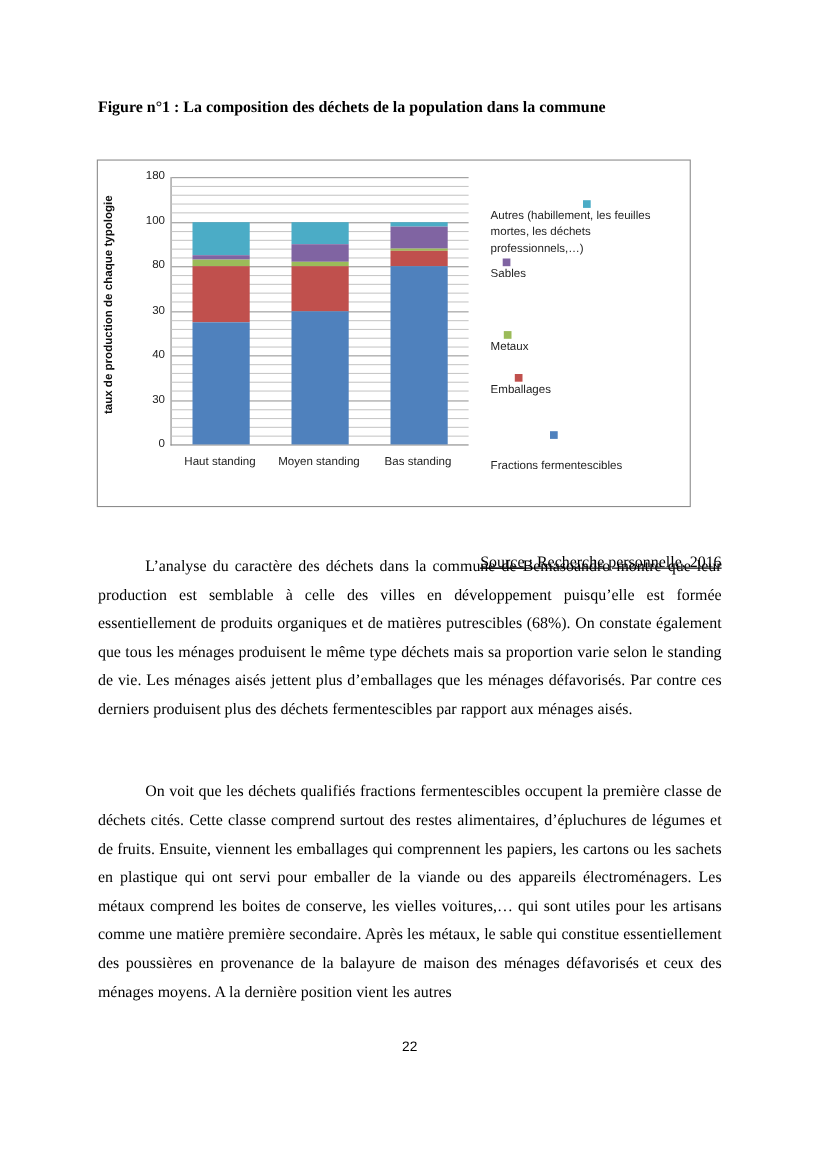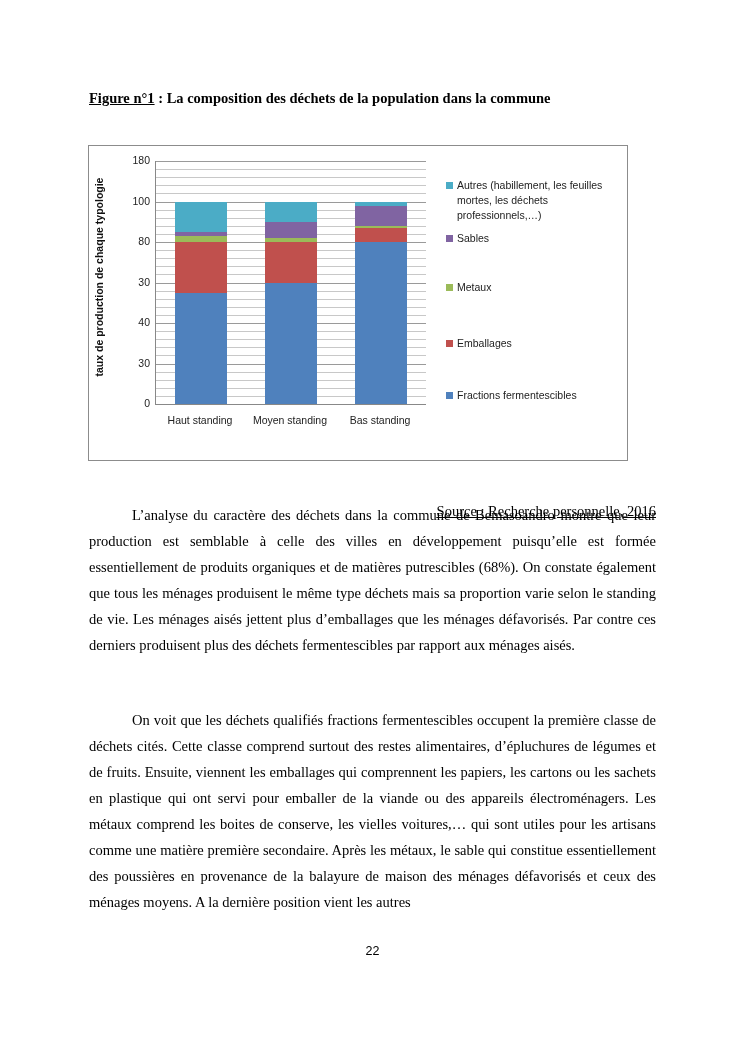--- a/index.html
+++ b/index.html
@@ -1,30 +1,30 @@
 <!DOCTYPE html>
 <html><head>
 <meta charset="utf-8">
 <style>
   html,body{margin:0;padding:0;background:#fff;}
   body{width:745px;height:1053px;position:relative;font-family:"Liberation Serif",serif;color:#000;overflow:hidden;}
   .fig-title{position:absolute;left:89px;top:90px;font-size:14.5px;font-weight:bold;}
-  .fig-title .u{text-decoration:underline;}
+  .fig-title .u{}
   .chart-box{position:absolute;left:88px;top:145px;width:540px;height:316px;border:1px solid #8c8c8c;box-sizing:border-box;font-family:"Liberation Sans",sans-serif;}
   .plot{position:absolute;left:66px;top:15px;width:270px;height:243px;border-left:1px solid #888;border-bottom:1px solid #888;}
   .gl{position:absolute;left:0;right:0;height:0;border-top:1px solid #c8c8c8;}
   .gl.major{border-top-color:#9a9a9a;}
   .ytick{position:absolute;left:-40px;width:34px;text-align:right;font-size:10.5px;color:#222;}
   .bar{position:absolute;bottom:0;width:52px;display:flex;flex-direction:column-reverse;}
   .seg{width:100%;}
   .xtick{position:absolute;top:268px;font-size:10.5px;color:#222;text-align:center;width:110px;}
   .xlabel{position:absolute;top:287px;left:0;width:402px;text-align:center;font-size:10.5px;font-weight:bold;color:#111;}
   .ylabel{position:absolute;left:-110px;top:125px;width:240px;text-align:center;transform:rotate(-90deg);font-size:10.5px;font-weight:bold;color:#111;}
   .legend{position:absolute;left:357px;top:30px;width:178px;font-size:10.5px;color:#222;}
-  .leg{position:absolute;left:0;display:flex;align-items:flex-start;line-height:15px;}
+  .leg{position:absolute;left:0;display:flex;align-items:center;line-height:15px;flex-direction:column;}
   .sw{width:7px;height:7px;margin:4px 4px 0 0;flex:0 0 7px;}
   .source{position:absolute;right:89px;top:503px;font-size:14.5px;text-decoration:underline;}
   .source .u{text-decoration:underline;}
   .para{position:absolute;left:89px;width:567px;font-size:14.5px;line-height:26px;text-align:justify;}
   .para p{margin:0;text-indent:43px;}
   .pnum{position:absolute;left:0;width:745px;top:944px;text-align:center;font-size:12.5px;font-family:"Liberation Sans",sans-serif;}
 </style>
 </head>
 <body>
 
@@ -99,29 +99,29 @@
     </div>
   <div class="legend" id="legend">
       <div class="leg" style="top: 2px;">
         <span class="sw" style="background: rgb(75, 172, 198);"></span>
         <span>Autres (habillement, les feuilles mortes, les déchets professionnels,…)</span>
       </div>
       <div class="leg" style="top: 55px;">
         <span class="sw" style="background: rgb(128, 100, 162);"></span>
         <span>Sables</span>
       </div>
-      <div class="leg" style="top: 104px;">
+      <div class="leg" style="top: 121px;">
         <span class="sw" style="background: rgb(155, 187, 89);"></span>
         <span>Metaux</span>
       </div>
       <div class="leg" style="top: 160px;">
         <span class="sw" style="background: rgb(192, 80, 77);"></span>
         <span>Emballages</span>
       </div>
-      <div class="leg" style="top: 212px;">
+      <div class="leg" style="top: 212px; gap: 17px;">
         <span class="sw" style="background: rgb(79, 129, 189);"></span>
         <span>Fractions fermentescibles</span>
       </div>
     </div>
 </div>
 
 <div class="source"><span class="u">Source</span><span> : Recherche personnelle, 2016</span></div>
 
 <div class="para" style="top:502px;">
     <p>L’analyse du caractère des déchets dans la commune de Bemasoandro montre que leur production est semblable à celle des villes en développement puisqu’elle est formée essentiellement de produits organiques et de matières putrescibles (68%). On constate également que tous les ménages produisent le même type déchets mais sa proportion varie selon le standing de vie. Les ménages aisés jettent plus d’emballages que les ménages défavorisés. Par contre ces derniers produisent plus des déchets fermentescibles par rapport aux ménages aisés.</p>

